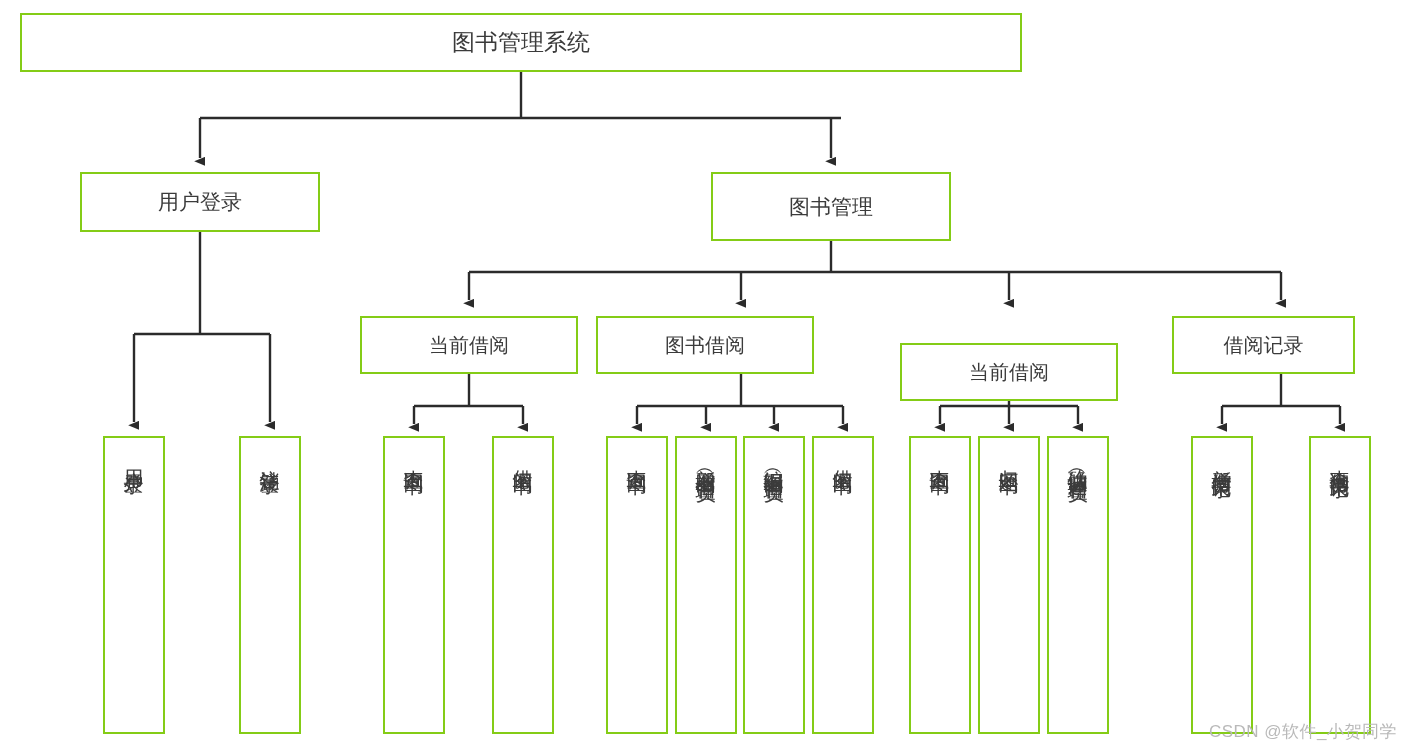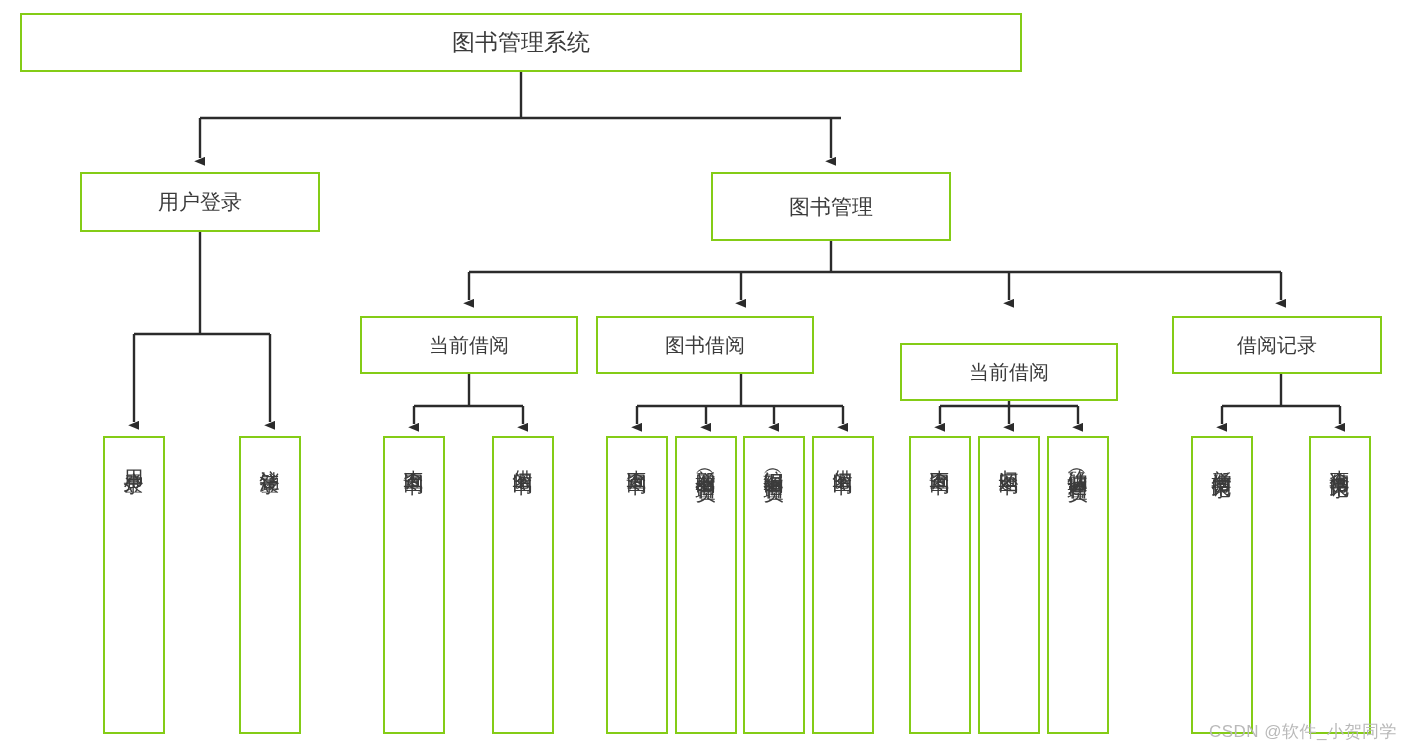--- a/index.html
+++ b/index.html
@@ -143,21 +143,21 @@
 
   <div class="node level3" style="left:360px; top:316px; width:218px; height:58px;">
     <span>当前借阅</span>
   </div>
   <div class="node level3" style="left:596px; top:316px; width:218px; height:58px;">
     <span>图书借阅</span>
   </div>
   <div class="node level3" style="left:900px; top:316px; width:218px; height:58px;margin-top:27px;">
     <span>当前借阅</span>
   </div>
-  <div class="node level3" style="left:1172px; top:316px; width:210px; height:58px;">
+  <div class="node level3" style="left:1172px; top:316px; width:183px; height:58px;">
     <span>借阅记录</span>
   </div>
 
   <div class="node leaf" style="left:103px; top:436px; width:62px; height:298px;">
     <span class="vtext">用户登录</span>
   </div>
   <div class="node leaf" style="left:239px; top:436px; width:62px; height:298px;">
     <span class="vtext">注销登录</span>
   </div>
 

